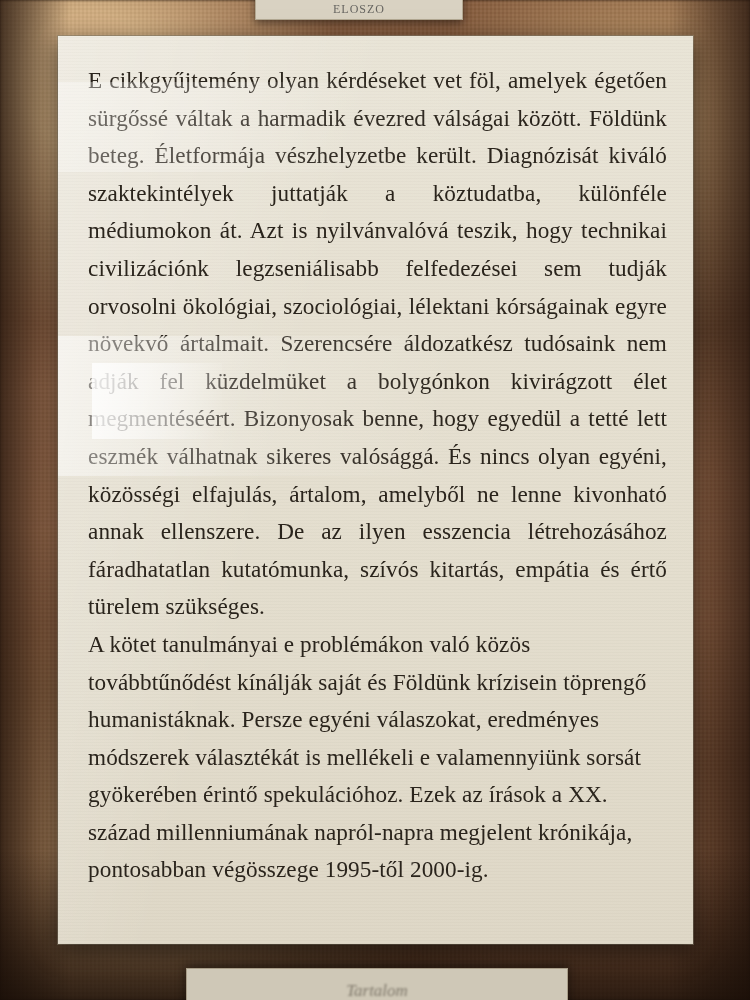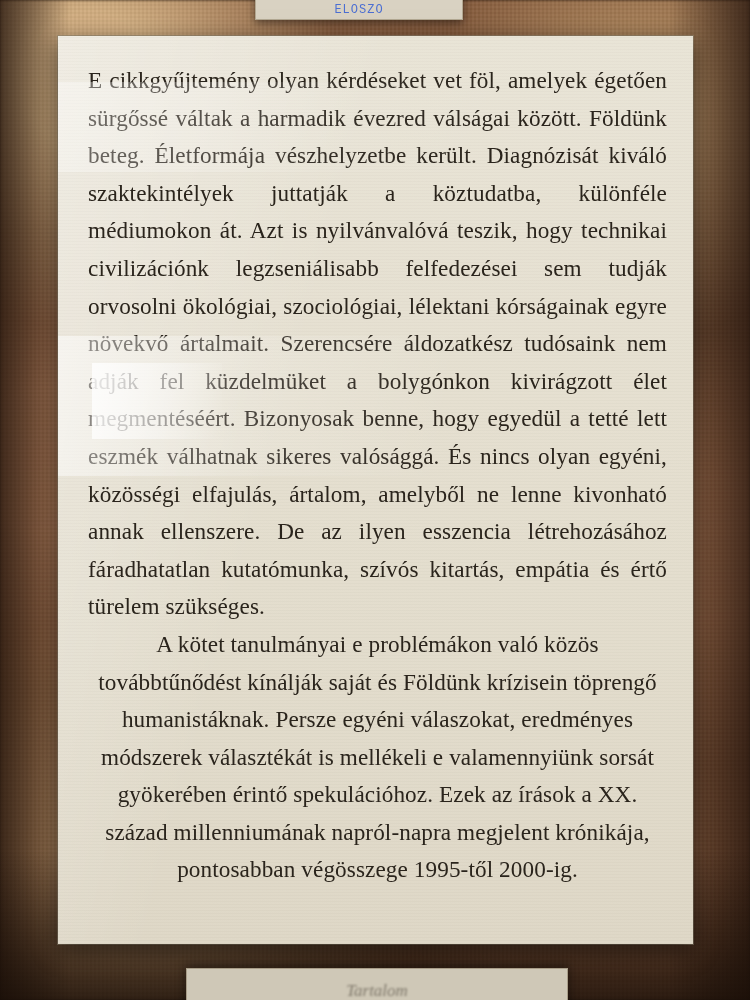--- a/index.html
+++ b/index.html
@@ -72,24 +72,23 @@
     border: 1px solid #b3a892;
     box-shadow: 0 3px 8px rgba(0,0,0,0.45);
   }
   .top-card .tc-text {
     position: absolute;
     bottom: 2px;
     left: 0; right: 0;
     text-align: center;
     font-size: 12px;
     letter-spacing: 1px;
-    color: #1d4ed8;
+    color: #404040;
     opacity: 0.75;
     filter: blur(0.4px);
-    font-family: Liberation Mono, monospace;
   }
 
   
   .bottom-card {
     position: absolute;
     left: 186px;
     top: 968px;
     width: 380px;
     height: 60px;
     background: #cfc8b7;
@@ -155,21 +154,21 @@
     margin: 0;
     font-family: "Liberation Serif", serif;
     font-size: 23.2px;
     line-height: 37.6px;
     color: #2a241c;
     text-align: justify;
     text-justify: inter-word;
     letter-spacing: 0.1px;
   }
   .para + .para { margin-top: 0px; }
-  .para.last-left { text-align: center; }
+  .para.last-left { text-align: left; }
 
   .faded-line {
     position: absolute;
     left: 34px;
     top: 327px;
     width: 130px;
     height: 76px;
     background: linear-gradient(100deg, rgba(255,255,255,0.82) 0%, rgba(255,255,255,0.35) 60%, rgba(255,255,255,0) 100%);
     pointer-events: none;
   }

